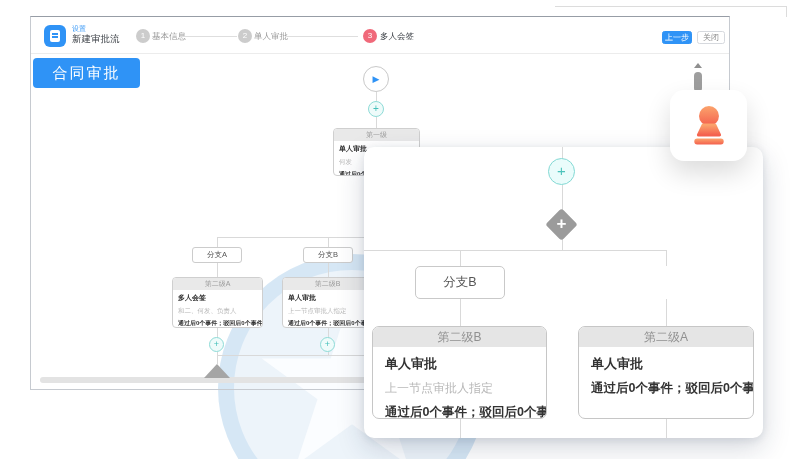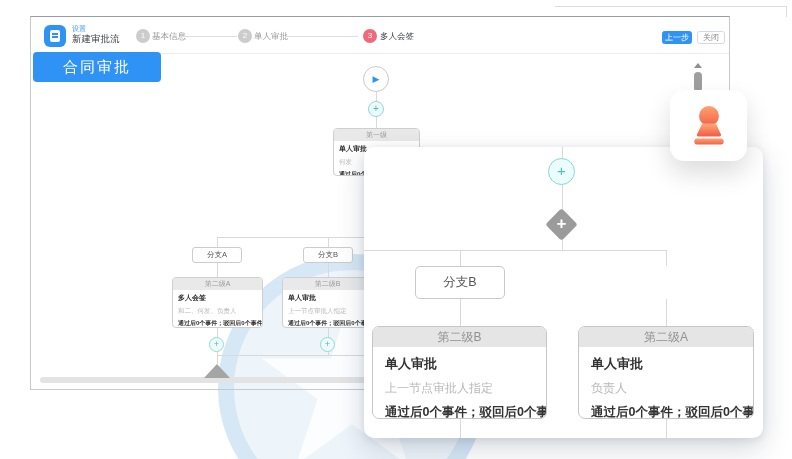--- a/index.html
+++ b/index.html
@@ -47,21 +47,21 @@
   .vline { position:absolute; width:1px; background:#d9d9d9; z-index:3; }
   .hline { position:absolute; height:1px; background:#d9d9d9; z-index:3; }
 
   .start-node { position:absolute; left:363px; top:66px; width:26px; height:26px; border-radius:50%;
     background:#fff; border:1px solid #c9c9c9; color:#2f93f6; font-size:9px; line-height:24px;
     text-align:center; z-index:3; }
   .plus-sm { position:absolute; width:16px; height:16px; border-radius:50%; background:#eefbfa;
     border:1px solid #8edbd7; color:#45c0ba; font-size:10px; line-height:13px; text-align:center; z-index:3; }
   .plus-xs { width:15px; height:15px; line-height:12px; font-size:9px; }
 
-  .flow-label { position:absolute; left:33px; top:52px; width:128px; height:30px; border-radius:4px;
+  .flow-label { position:absolute; left:33px; top:58px; width:107px; height:30px; border-radius:4px;
     background:#2f93f6; color:#fff; font-size:15px; line-height:30px; text-align:center;
     letter-spacing:2px; z-index:3; }
 
   .bbox { position:absolute; width:50px; height:16px; background:#fff; border:1px solid #cccccc;
     border-radius:3px; font-size:7.5px; color:#555; text-align:center; line-height:14px; z-index:3; }
 
   .bgcard { position:absolute; background:#fff; border:1px solid #cfcfcf; border-radius:4px;
     overflow:hidden; z-index:3; }
   .bgcard .head { background:#e9e9e9; color:#9a9a9a; font-size:7px; height:12px; line-height:12px; text-align:center; }
   .bgcard .body { padding:3px 5px 0 5px; }
@@ -225,21 +225,20 @@
       <div class="body">
         <div class="type">单人审批</div>
         <div class="who">上一节点审批人指定</div>
         <div class="evt">通过后0个事件；驳回后0个事件</div>
       </div>
     </div>
     <div class="ovcard" style="left:214px;width:176px">
       <div class="head">第二级A</div>
       <div class="body">
         <div class="type">单人审批</div>
-        <div class="who">负责人</div>
         <div class="evt">通过后0个事件；驳回后0个事件</div>
       </div>
     </div>
 
     <div class="vline" style="left:96px;top:272px;height:19px"></div>
     <div class="vline" style="left:302px;top:272px;height:19px"></div>
   </div>
 
   <div class="stamp-card">
     <svg width="42" height="42" viewBox="0 0 40 40">

